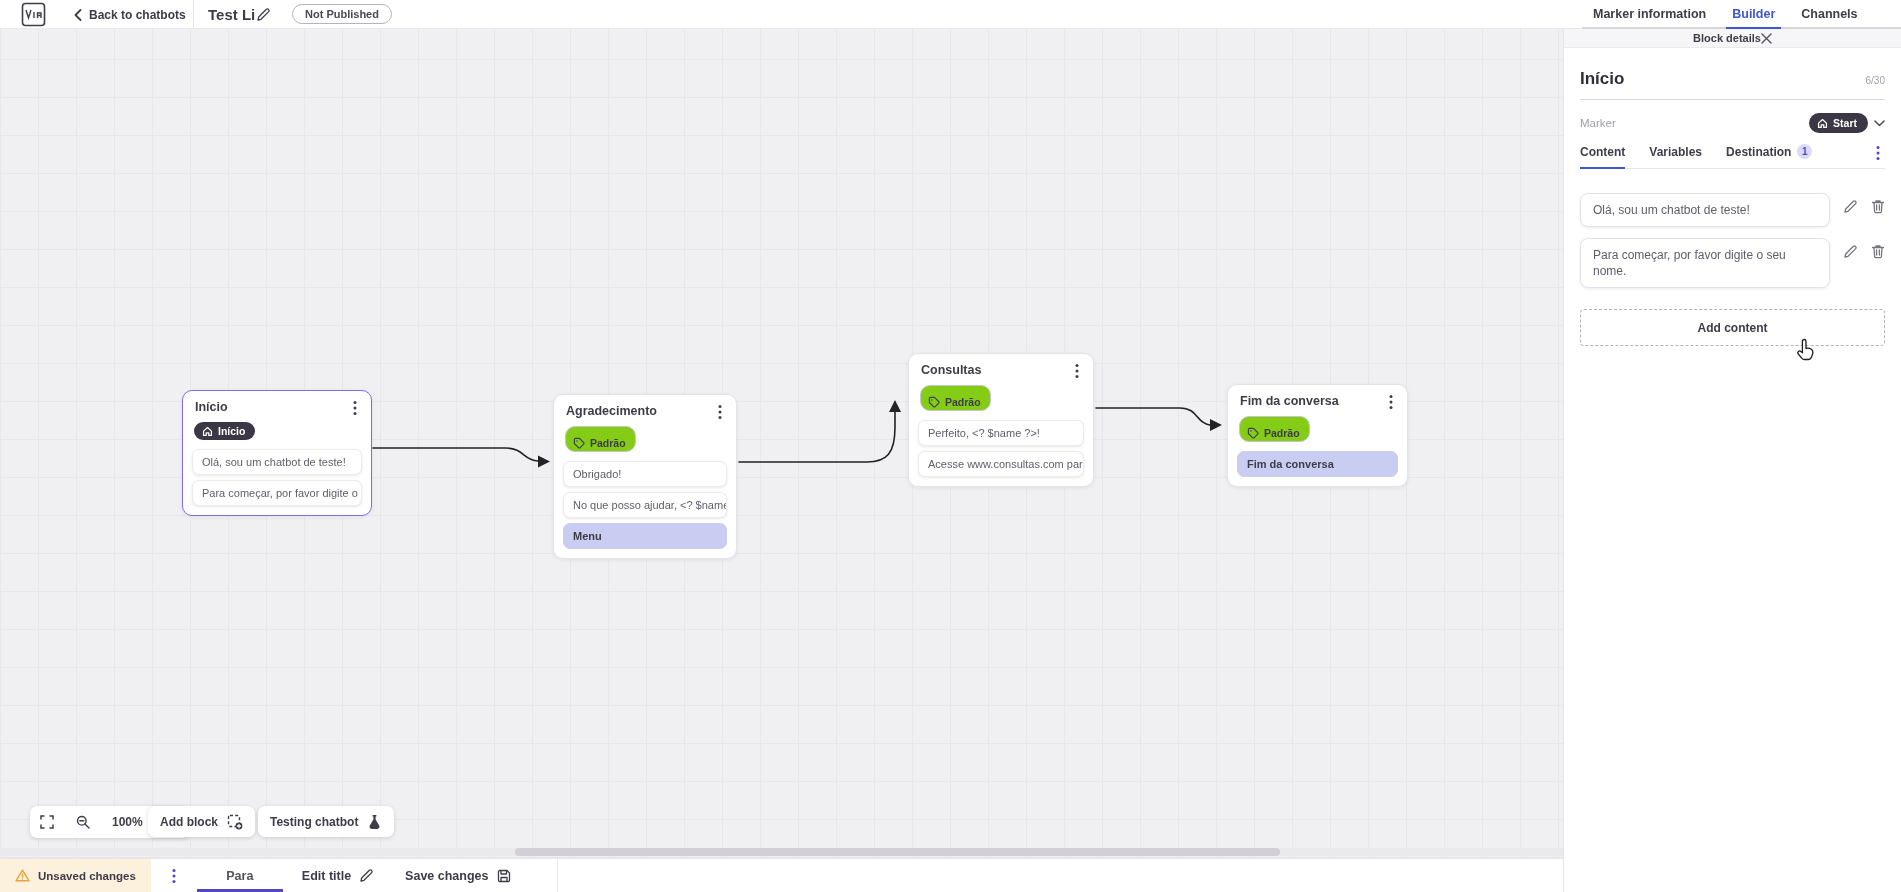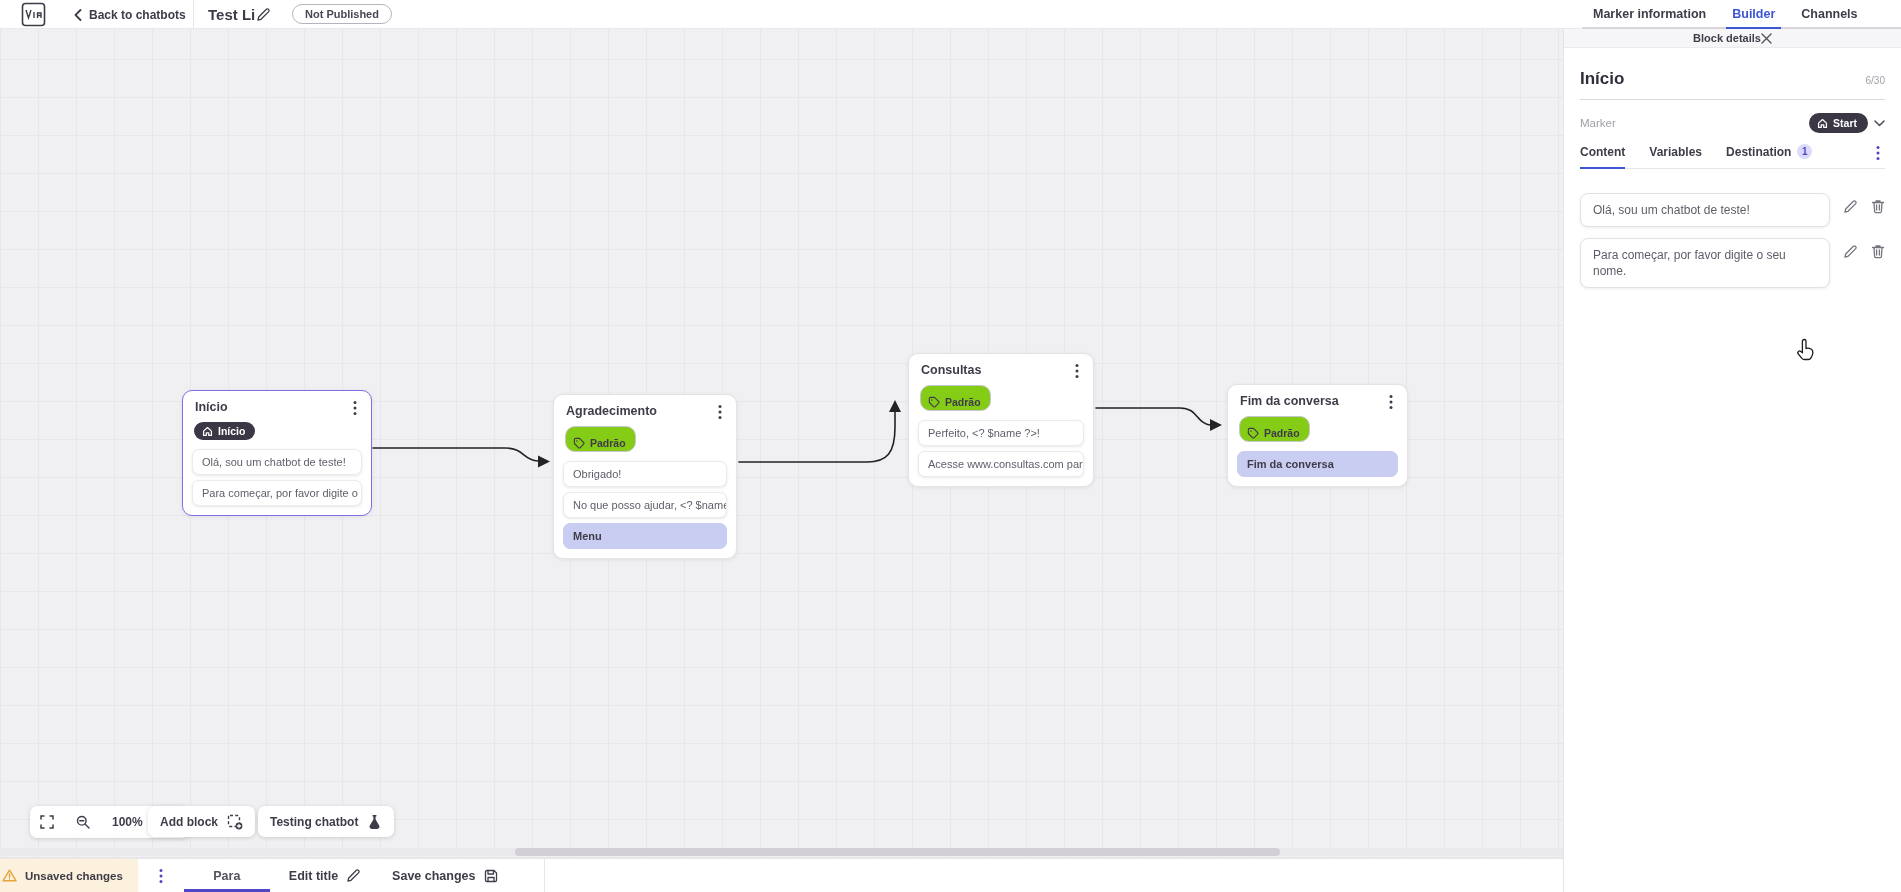--- a/index.html
+++ b/index.html
@@ -78,21 +78,21 @@
   .pbadge { width:15px; height:15px; border-radius:50%; background:#dcdaf8; color:#5046d2; font-size:10px; font-weight:700; display:flex; align-items:center; justify-content:center; margin-left:6px; }
   .ptabs .kebab { margin-left:auto; margin-bottom:6px; }
   .content-list { margin-top:24px; display:flex; flex-direction:column; gap:11px; }
   .content-row { display:flex; align-items:flex-start; gap:13px; }
   .content-box { flex:1; background:#fff; border:1px solid #e3e1e7; border-radius:8px; padding:8px 12px; font-size:12px; color:#5f5c68; line-height:16px; box-shadow:0 1px 3px rgba(30,25,40,.08); }
   .row-ic { margin-top:6px; cursor:pointer; }
   .add-content { margin-top:21px; border:1px dashed #b3b0ba; border-radius:4px; height:37px; display:flex; align-items:center; justify-content:center; font-size:12px; font-weight:600; color:#3f3c49; cursor:pointer; }
 
   
   .bottombar { position:absolute; left:0; bottom:0; width:1563px; height:34px; background:#fff; border-top:1px solid #e8e6ea; display:flex; align-items:stretch; z-index:25; }
-  .unsaved { display:flex; align-items:center; gap:8px; padding:0 15px 0 2px; background:#fcf1dc; font-size:11.5px; font-weight:700; color:#3f3c49; }
+  .unsaved { display:flex; align-items:center; gap:8px; padding:0 15px 0 15px; background:#fcf1dc; font-size:11.5px; font-weight:700; color:#3f3c49; }
   .bdots { width:46px; display:flex; align-items:center; justify-content:center; cursor:pointer; }
   .flow-tab { width:86px; display:flex; align-items:center; justify-content:center; font-size:12.5px; font-weight:700; color:#55525e; position:relative; cursor:pointer; }
   .flow-tab::after { content:""; position:absolute; left:0; right:0; bottom:0; height:3px; background:#4f46c8; }
   .bitem { display:flex; align-items:center; gap:8px; font-size:12.5px; font-weight:600; color:#3f3c49; cursor:pointer; }
   .b-edit { margin-left:19px; }
   .b-save { margin-left:31px; }
   .bbar-div { width:1px; background:#e8e6ea; margin-left:46px; }
 
   .cursor { position:absolute; left:1797px; top:338px; z-index:60; pointer-events:none; }
 </style>
@@ -355,20 +355,21 @@
                 <path d="M2 13 l.7-3 L10.4 2.3 a1.4 1.4 0 0 1 2 0 l.3.3 a1.4 1.4 0 0 1 0 2 L5 12.3 Z"></path>
               </svg>
           </span>
           <span class="row-ic">
             <svg width="14" height="15" viewBox="0 0 14 15" fill="none" stroke="#77747f" stroke-width="1.3" stroke-linecap="round" stroke-linejoin="round">
                 <path d="M1.5 3.5 h11 M5 3.5 V2 h4 v1.5 M3 3.5 l.6 9 a1.2 1.2 0 0 0 1.2 1.1 h4.4 a1.2 1.2 0 0 0 1.2-1.1 l.6-9 M5.6 6 v5 M8.4 6 v5"></path>
               </svg>
           </span>
         </div>
       </div>
+      <div class="add-content">Add content</div>
     </div>
   </aside>
 
   <footer class="bottombar">
     <div class="unsaved">
       <svg width="15" height="13" viewBox="0 0 15 13" fill="none" stroke="#e8a33d" stroke-width="1.4" stroke-linejoin="round">
           <path d="M7.5 1.2 L14 11.8 H1 Z"></path>
           <path d="M7.5 5 v3.2" stroke-linecap="round"></path>
           <circle cx="7.5" cy="10" r="0.7" fill="#e8a33d" stroke="none"></circle>
         </svg>

